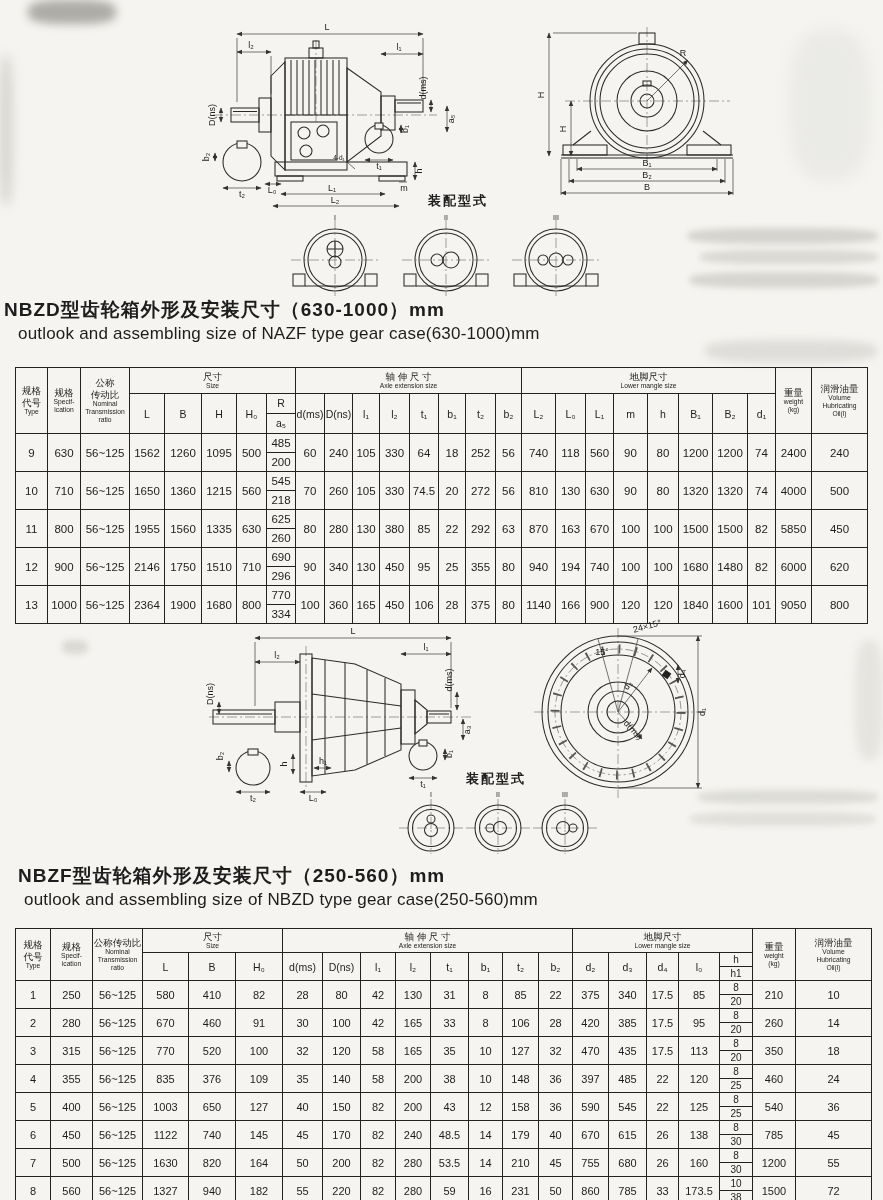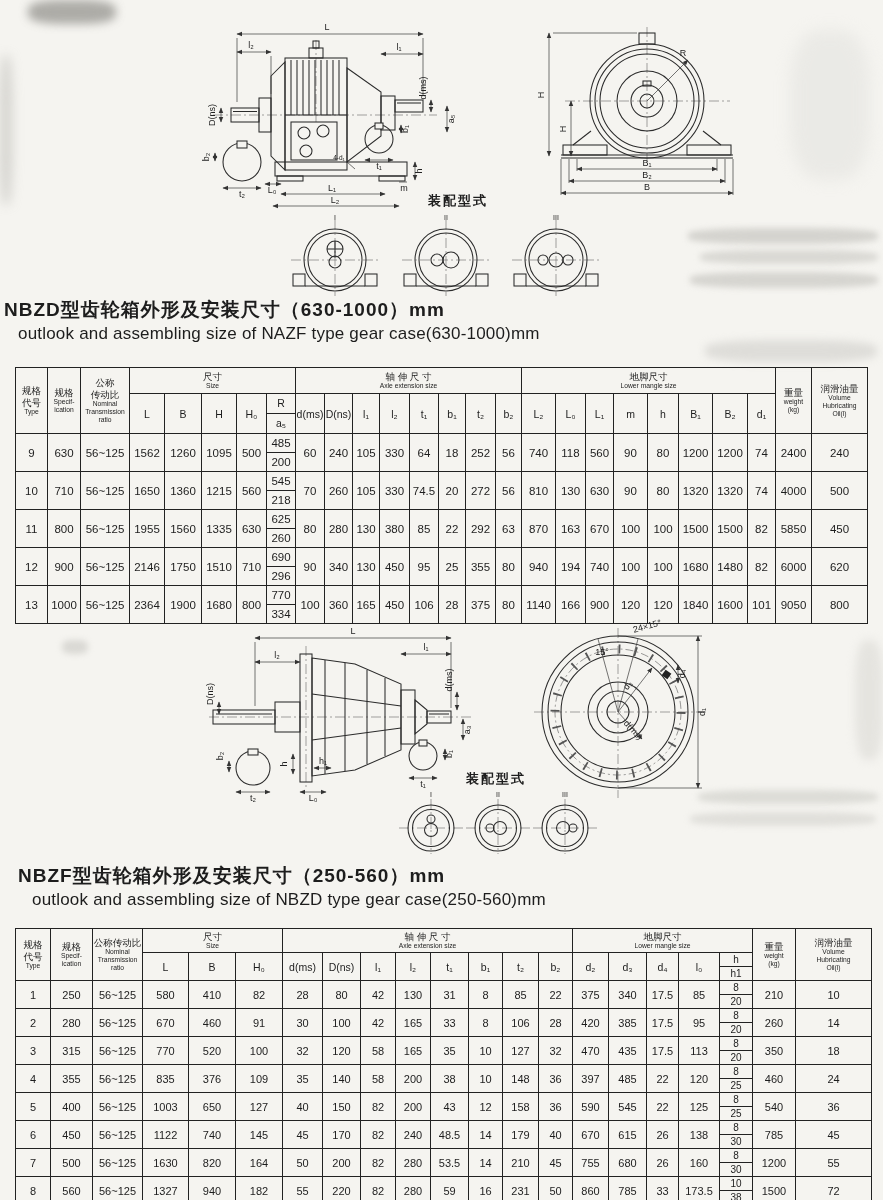--- a/index.html
+++ b/index.html
@@ -656,21 +656,21 @@
         <circle cx="172" cy="38" r="23"></circle>
           <circle cx="172" cy="38" r="18.5"></circle>
         <circle cx="170" cy="38" r="6.5"></circle>
           <circle cx="180" cy="38" r="4"></circle>
       </g>
       <text class="rn" x="172" y="7">III</text>
     </g>
   </svg>
 
   <div class="title-zh" style="left:18px;top:863px">NBZF型齿轮箱外形及安装尺寸（250-560）mm</div>
-  <div class="title-en" style="left:32px;top:890px">outlook and assembling size of NBZD type gear case(250-560)mm</div>
+  <div class="title-en" style="left:24px;top:890px">outlook and assembling size of NBZD type gear case(250-560)mm</div>
 
   <table id="table2" style="left:15px;top:928px">
       <colgroup>
         <col style="width: 35px;">
         <col style="width: 42px;">
         <col style="width: 50px;">
         <col style="width: 46px;">
         <col style="width: 47px;">
         <col style="width: 47px;">
         <col style="width: 40px;">

